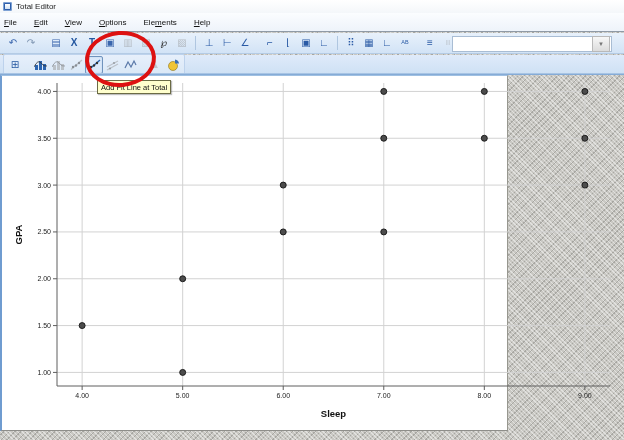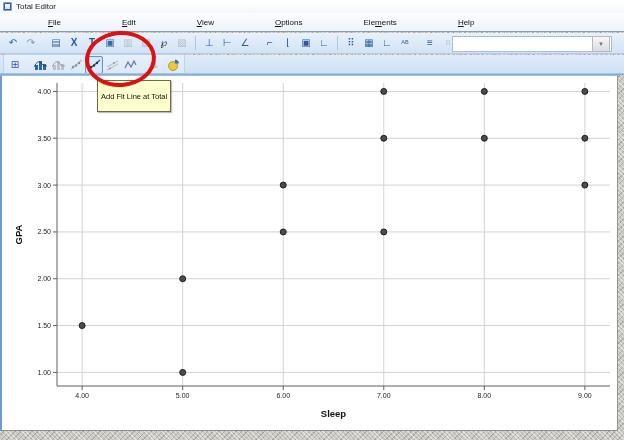--- a/index.html
+++ b/index.html
@@ -15,21 +15,21 @@
   
   #titlebar{left:0;top:0;width:624px;height:13px;background:linear-gradient(#ffffff,#f4f7fa);display:flex;align-items:center;padding-left:3px;}
   #appicon{width:9px;height:9px;background:#2d5da9;border-radius:2px;margin-right:4px;
     box-shadow:inset 0 0 0 1px #7fa3d6;position:relative;}
   #appicon:after{content:"";position:absolute;left:2px;top:2px;width:5px;height:5px;
     background:linear-gradient(#fff,#cfe0f4);}
   #titletext{font-size:8px;color:#1d1d1d;}
   
   #menubar{left:0;top:13px;width:624px;height:19px;background:linear-gradient(#fbfdff,#eef3fa);
     border-bottom:1px solid #8f9aa6;display:flex;align-items:center;padding-left:4px;}
-  .menuitem{font-size:8px;color:#111;margin-right:17px;margin-left:44px;}
+  .menuitem{font-size:8px;color:#111;margin-right:17px;}
   .menuitem u{text-decoration:underline;}
   
   #toolbar1{left:0;top:33px;width:624px;height:21px;background:linear-gradient(#e8f1fb,#d2e3f6);
     border-bottom:1px solid #b4cbe5;display:flex;align-items:center;padding-left:4px;}
   #toolbar2{left:0;top:55px;width:624px;height:20px;background:linear-gradient(#dfeafa,#cde0f4);
     display:flex;align-items:center;padding-left:3px;}
   #toolbar2edge{left:0;top:73px;width:624px;height:2px;background:#85abd6;border-top:1px solid #a7c4e4;}
   .tbtn{width:16px;height:16px;display:inline-flex;align-items:center;justify-content:center;
     font-size:10px;line-height:1;border:1px solid transparent;border-radius:2px;flex:0 0 auto;}
   .tbtn.off{opacity:.5;filter:grayscale(.9);}
@@ -39,28 +39,28 @@
   #tb2group{display:flex;align-items:center;border:1px solid #bdd2ec;background:rgba(255,255,255,.25);
     padding:1px 2px;border-radius:2px;}
   
   #combo{left:452px;top:36px;width:160px;height:16px;background:#fff;border:1px solid #a9bdd4;
     display:flex;align-items:center;}
   #combo .val{flex:1;font-size:7.5px;color:#333;padding-left:3px;}
   #combo .btn{width:16px;height:14px;margin-right:1px;background:linear-gradient(#f7f7f7,#dcdcdc);
     border:1px solid #b9b9b9;display:flex;align-items:center;justify-content:center;}
   #combo .btn span{font-size:6px;color:#777;}
   
-  #chartpane{left:0;top:75px;width:618px;height:356px;background:#ffffff;
+  #chartpane{left:0;top:75px;width:508px;height:356px;background:#ffffff;
     border-left:2px solid #6f9cd0;border-top:1px solid #9fc0e2;border-right:1px solid #97978f;
     border-bottom:1px solid #8e8e8a;}
   #chart{display:block;}
   
   #redcircle{left:85px;top:31px;width:71px;height:56px;border:4px solid #dd1111;border-radius:50%;
     transform:rotate(-4deg);pointer-events:none;z-index:30;}
-  #tooltip{left:97px;top:80px;height:32px;background:#ffffcd;border:1px solid #6b6b45;
+  #tooltip{left:97px;top:80px;height:14px;background:#ffffcd;border:1px solid #6b6b45;
     font-size:7.5px;color:#111;display:flex;align-items:center;padding:0 3px;z-index:20;
     box-shadow:1px 1px 1px rgba(0,0,0,.25);}
 </style>
 </head>
 <body>
 
 <div class="abs" id="titlebar">
   <div id="appicon"></div>
   <span id="titletext">Total Editor</span>
 </div>

